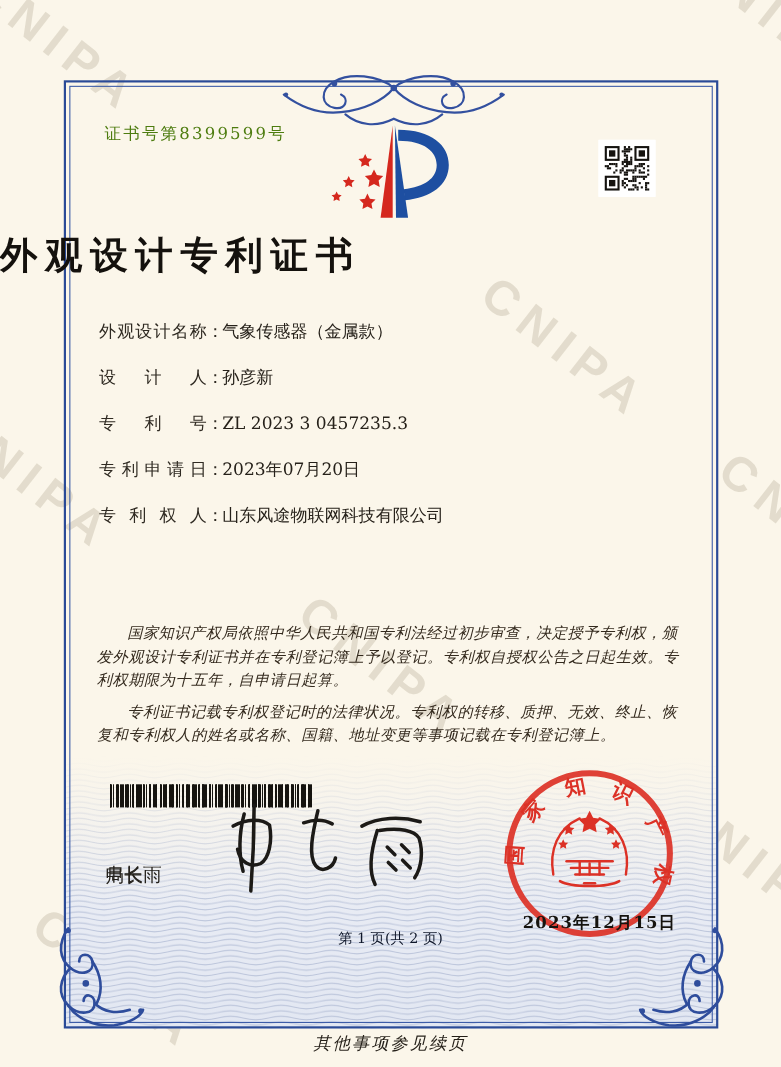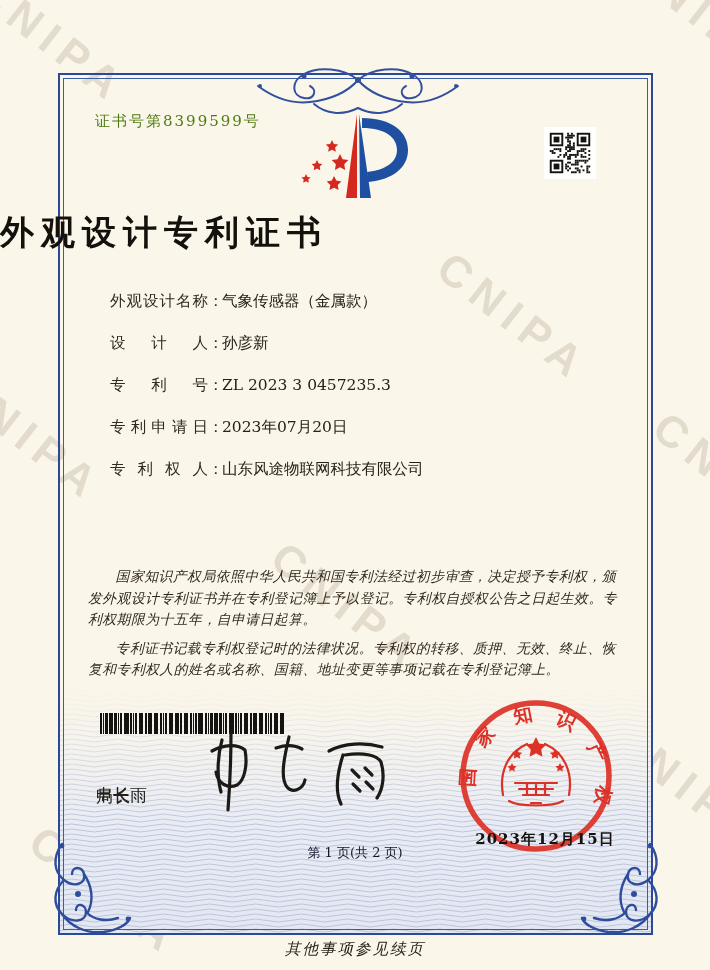--- a/index.html
+++ b/index.html
@@ -34,21 +34,21 @@
   .ornament{position:absolute; z-index:4; pointer-events:none;}
   
   .cert-no{position:absolute; left:95px; top:112px; font-size:15px; letter-spacing:2px; color:#4d7c0f; z-index:5;}
   .logo{position:absolute; left:296px; top:108px; z-index:5;}
   .qr{position:absolute; left:544px; top:127px; width:52px; height:52px; background:#fff; z-index:5;}
   .title{
     position:absolute; left:0; top:210px; width:100%; text-align:left;
     font-size:34px; font-weight:bold; letter-spacing:7px; color:#14110d; z-index:5;
   }
   
-  .fields{position:absolute; left:90px; top:289px; width:545px; font-size:15.5px; z-index:5;margin-left:20px;}
+  .fields{position:absolute; left:90px; top:289px; width:545px; font-size:15.5px; z-index:5;}
   .frow{margin-bottom:18px; min-height:24px; line-height:24px; white-space:nowrap;}
   .flabel{
     display:inline-block; width:98px; text-align:justify; text-align-last:justify;
     vertical-align:top; color:#2f2a22;
   }
   .fcolon{display:inline-block; width:14px; vertical-align:top;}
   .fvalue{display:inline-block; vertical-align:top; color:#26211a; white-space:normal;}
   .frow-addr{margin-bottom:8px;}
   .frow-addr .fvalue{width:408px; line-height:22px;}
   .fpair1{display:inline-block; width:268px;}

